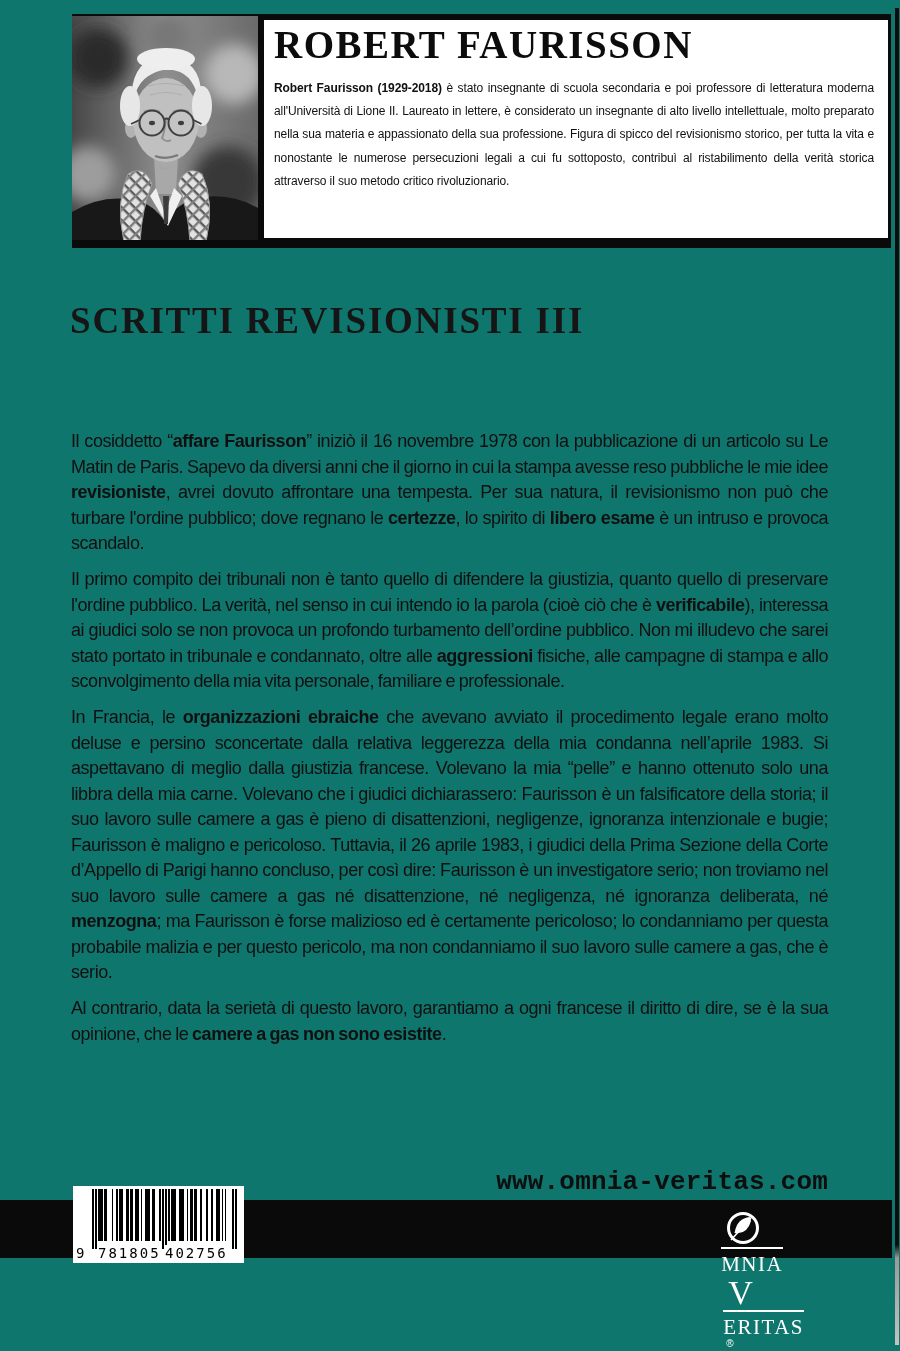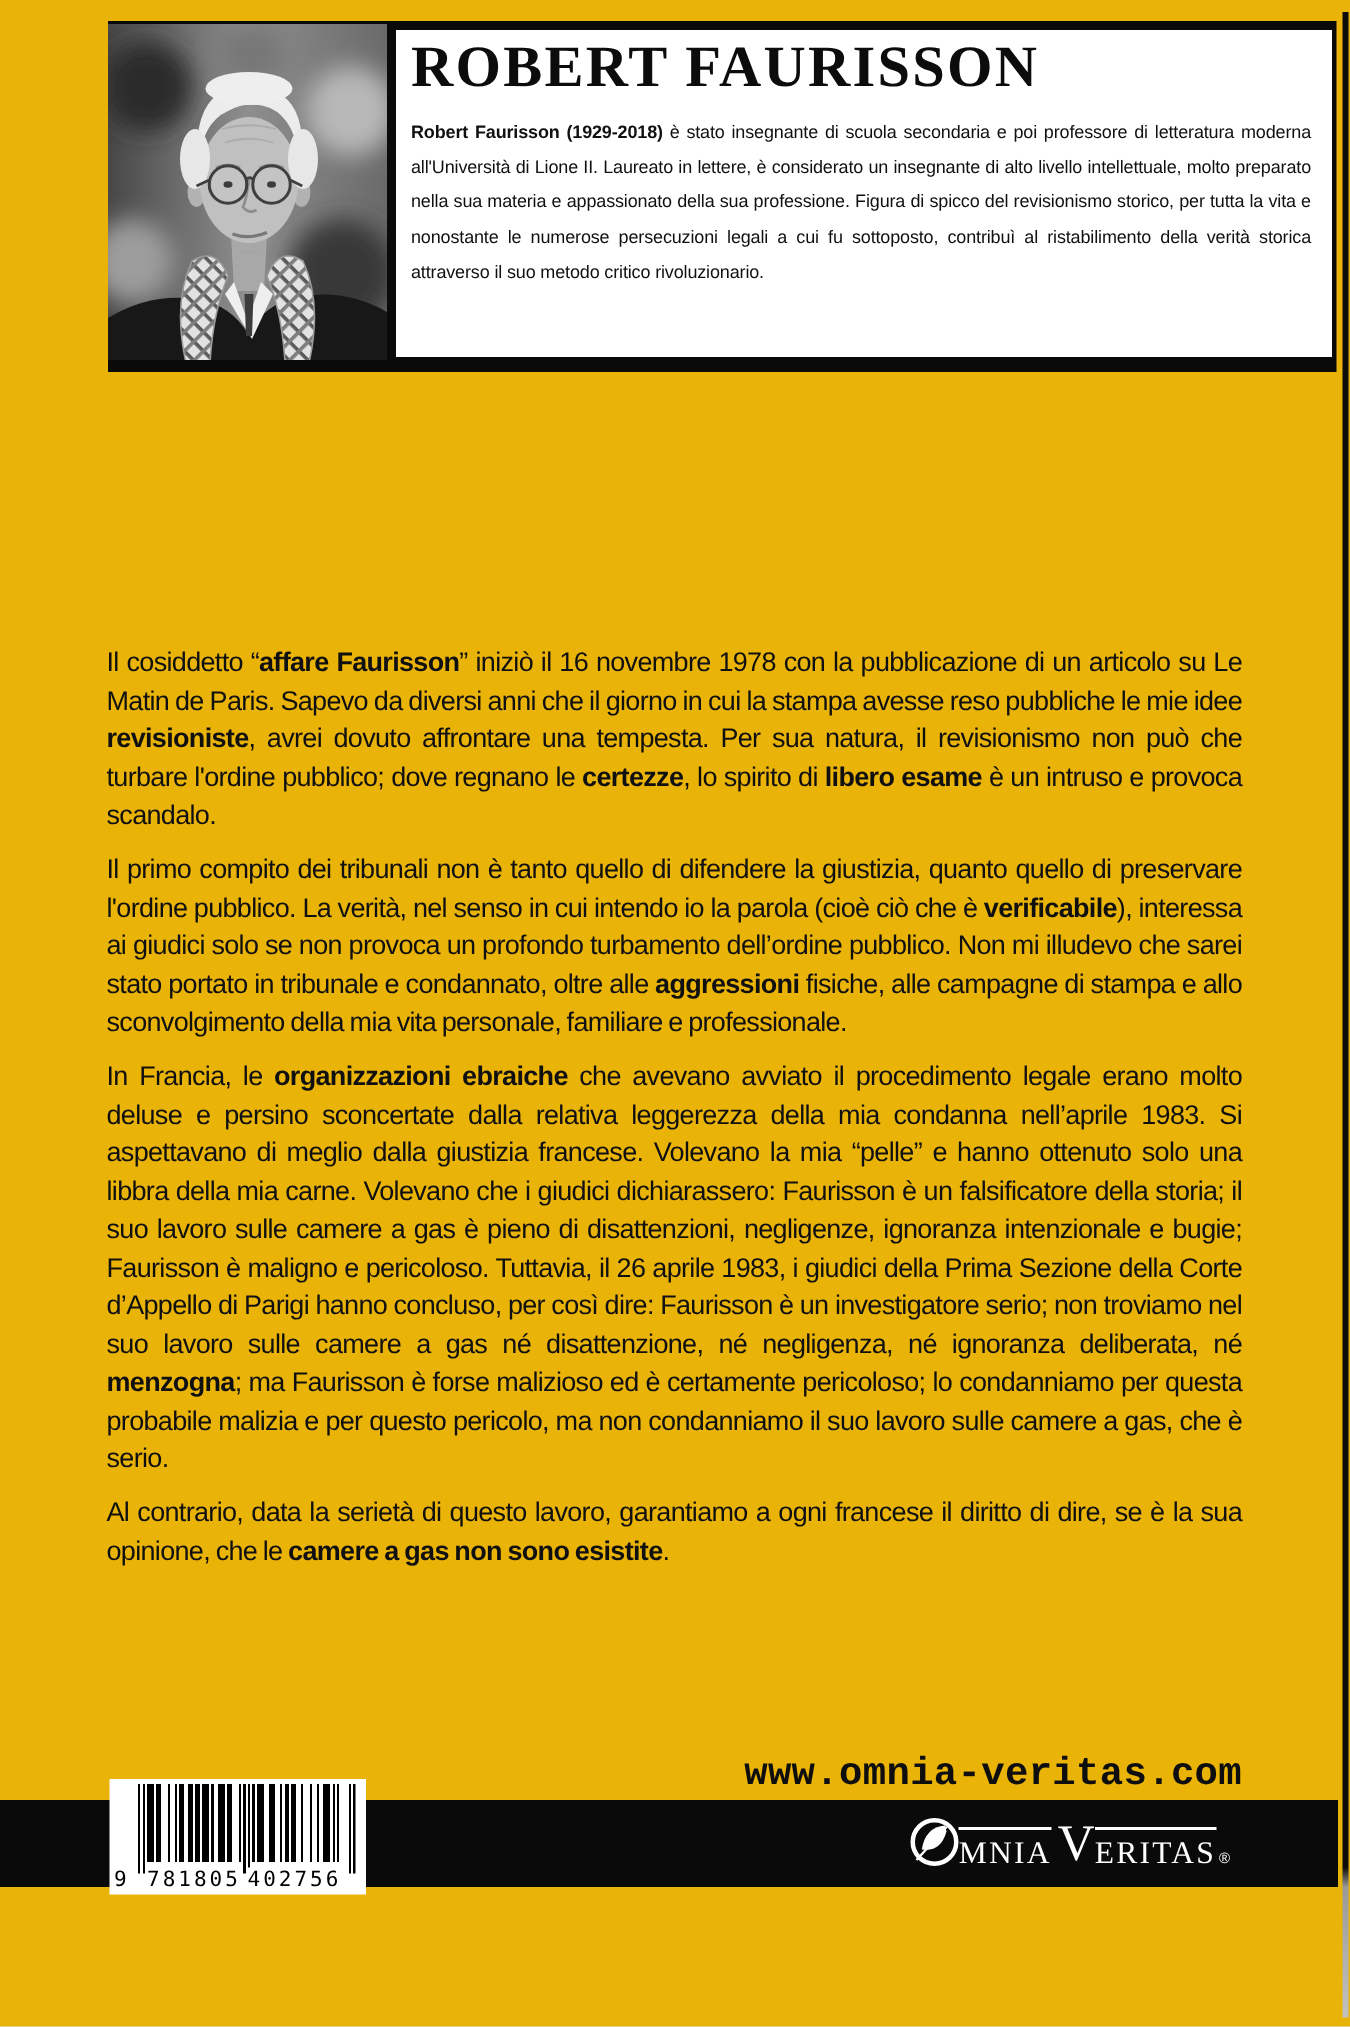--- a/index.html
+++ b/index.html
@@ -1,16 +1,16 @@
 <!DOCTYPE html>
 <html><head>
 <meta charset="utf-8">
 <style>
   html,body{margin:0;padding:0;background:#e8e8e8;}
-  .page{position:relative;width:900px;height:1351px;background:#eab308;overflow:hidden;
+  .page{position:relative;width:900px;height:1351px;background:#0f766e;overflow:hidden;
         font-family:"Liberation Sans",sans-serif;color:#0d0d0d;margin:0 auto;}
   
   .edge-line{position:absolute;left:895px;top:8px;width:4px;height:1337px;
     background:linear-gradient(to bottom,#0c0c0c 0%,#0c0c0c 92.5%,#9a9a9a 93.5%,#c2c2c2 100%);}
   
   .header-band{position:absolute;left:72px;top:14px;width:819px;height:234px;background:#0a0a0a;
     display:flex;align-items:stretch;}
   .portrait-wrap{flex:0 0 186px;margin:2px 0 8px 0;overflow:hidden;background:#555;}
   .portrait-wrap svg{display:block;}
   .header-box{flex:1;background:#ffffff;margin:6px 3px 10px 6px;padding:2px 14px 0 10px;overflow:hidden;}
@@ -24,22 +24,22 @@
     font-weight:700;font-size:37px;line-height:43.5px;letter-spacing:1.8px;color:#151515;}
   
   .body-text{position:absolute;left:71px;top:429px;width:757px;}
   .body-text p{margin:0 0 10.5px 0;font-size:18px;line-height:25.5px;text-align:justify;
     letter-spacing:-0.45px;word-spacing:-0.8px;color:#101010;}
   .body-text .b{font-weight:700;}
   
   .website{position:absolute;left:71px;top:1167px;width:757px;text-align:right;
     font-size:26px;font-weight:700;letter-spacing:0.2px;color:#0e0e0e;font-family:Liberation Mono, monospace;}
   .publisher-band{position:absolute;left:0;top:1200px;width:892px;height:58px;background:#0a0a0a;}
-  .logo{position:absolute;right:72px;top:9px;display:flex;align-items:flex-end;color:#fff;
-    font-family:"Liberation Serif",serif;line-height:1;}
+  .logo{position:absolute;right:88px;top:9px;display:flex;align-items:flex-start;color:#fff;
+    font-family:"Liberation Serif",serif;line-height:1;flex-direction:column;}
   .logo-o{width:38px;height:38px;flex:0 0 auto;}
   .logo-small{font-size:21px;letter-spacing:1.5px;border-top:2.5px solid #fff;padding-top:5px;
     margin-bottom:1px;}
   .logo-mnia{margin-left:-3px;}
   .logo-big{font-size:34px;margin:0 1px 0 4px;}
   .logo-eritas{margin-left:-1px;}
   .logo-reg{font-size:10px;margin:0 0 2px 2px;font-family:"Liberation Sans",sans-serif;}
   
   .barcode-box{position:absolute;left:73px;top:1186px;width:171px;height:77px;background:#ffffff;}
   .barcode-box svg{position:absolute;left:19px;top:3px;width:145px;height:60px;fill:#000;
@@ -108,20 +108,21 @@
         <path d="M67.5 104 L59 108 M121.5 104 L129.5 108" stroke="#3f3f3f" stroke-width="1.8" fill="none"></path>
       </svg>
     </div>
     <div class="header-box">
       <div class="author-title">ROBERT FAURISSON</div>
       <div class="author-bio"><span class="b">Robert Faurisson (1929-2018)</span><span> è stato insegnante di scuola secondaria e poi professore di letteratura moderna all'Università di Lione II. Laureato in lettere, è considerato un insegnante di alto livello intellettuale, molto preparato nella sua materia e appassionato della sua professione. Figura di spicco del revisionismo storico, per tutta la vita e nonostante le numerose persecuzioni legali a cui fu sottoposto, contribuì al ristabilimento della verità storica attraverso il suo metodo critico rivoluzionario.</span></div>
     </div>
   </div>
 
   <div class="book-title">
+    <div>SCRITTI REVISIONISTI III</div>
   </div>
 
   <div class="body-text">
     <p><span>Il cosiddetto “</span><span class="b">affare Faurisson</span><span>” iniziò il 16 novembre 1978 con la pubblicazione di un articolo su Le Matin de Paris. Sapevo da diversi anni che il giorno in cui la stampa avesse reso pubbliche le mie idee </span><span class="b">revisioniste</span><span>, avrei dovuto affrontare una tempesta. Per sua natura, il revisionismo non può che turbare l'ordine pubblico; dove regnano le </span><span class="b">certezze</span><span>, lo spirito di </span><span class="b">libero esame</span><span> è un intruso e provoca scandalo.</span></p>
     <p><span>Il primo compito dei tribunali non è tanto quello di difendere la giustizia, quanto quello di preservare l'ordine pubblico. La verità, nel senso in cui intendo io la parola (cioè ciò che è </span><span class="b">verificabile</span><span>), interessa ai giudici solo se non provoca un profondo turbamento dell’ordine pubblico. Non mi illudevo che sarei stato portato in tribunale e condannato, oltre alle </span><span class="b">aggressioni</span><span> fisiche, alle campagne di stampa e allo sconvolgimento della mia vita personale, familiare e professionale.</span></p>
     <p><span>In Francia, le </span><span class="b">organizzazioni ebraiche</span><span> che avevano avviato il procedimento legale erano molto deluse e persino sconcertate dalla relativa leggerezza della mia condanna nell’aprile 1983. Si aspettavano di meglio dalla giustizia francese. Volevano la mia “pelle” e hanno ottenuto solo una libbra della mia carne. Volevano che i giudici dichiarassero: Faurisson è un falsificatore della storia; il suo lavoro sulle camere a gas è pieno di disattenzioni, negligenze, ignoranza intenzionale e bugie; Faurisson è maligno e pericoloso. Tuttavia, il 26 aprile 1983, i giudici della Prima Sezione della Corte d’Appello di Parigi hanno concluso, per così dire: Faurisson è un investigatore serio; non troviamo nel suo lavoro sulle camere a gas né disattenzione, né negligenza, né ignoranza deliberata, né </span><span class="b">menzogna</span><span>; ma Faurisson è forse malizioso ed è certamente pericoloso; lo condanniamo per questa probabile malizia e per questo pericolo, ma non condanniamo il suo lavoro sulle camere a gas, che è serio.</span></p>
     <p><span>Al contrario, data la serietà di questo lavoro, garantiamo a ogni francese il diritto di dire, se è la sua opinione, che le </span><span class="b">camere a gas non sono esistite</span><span>.</span></p>
   </div>
 
   <div class="website">www.omnia-veritas.com</div>

